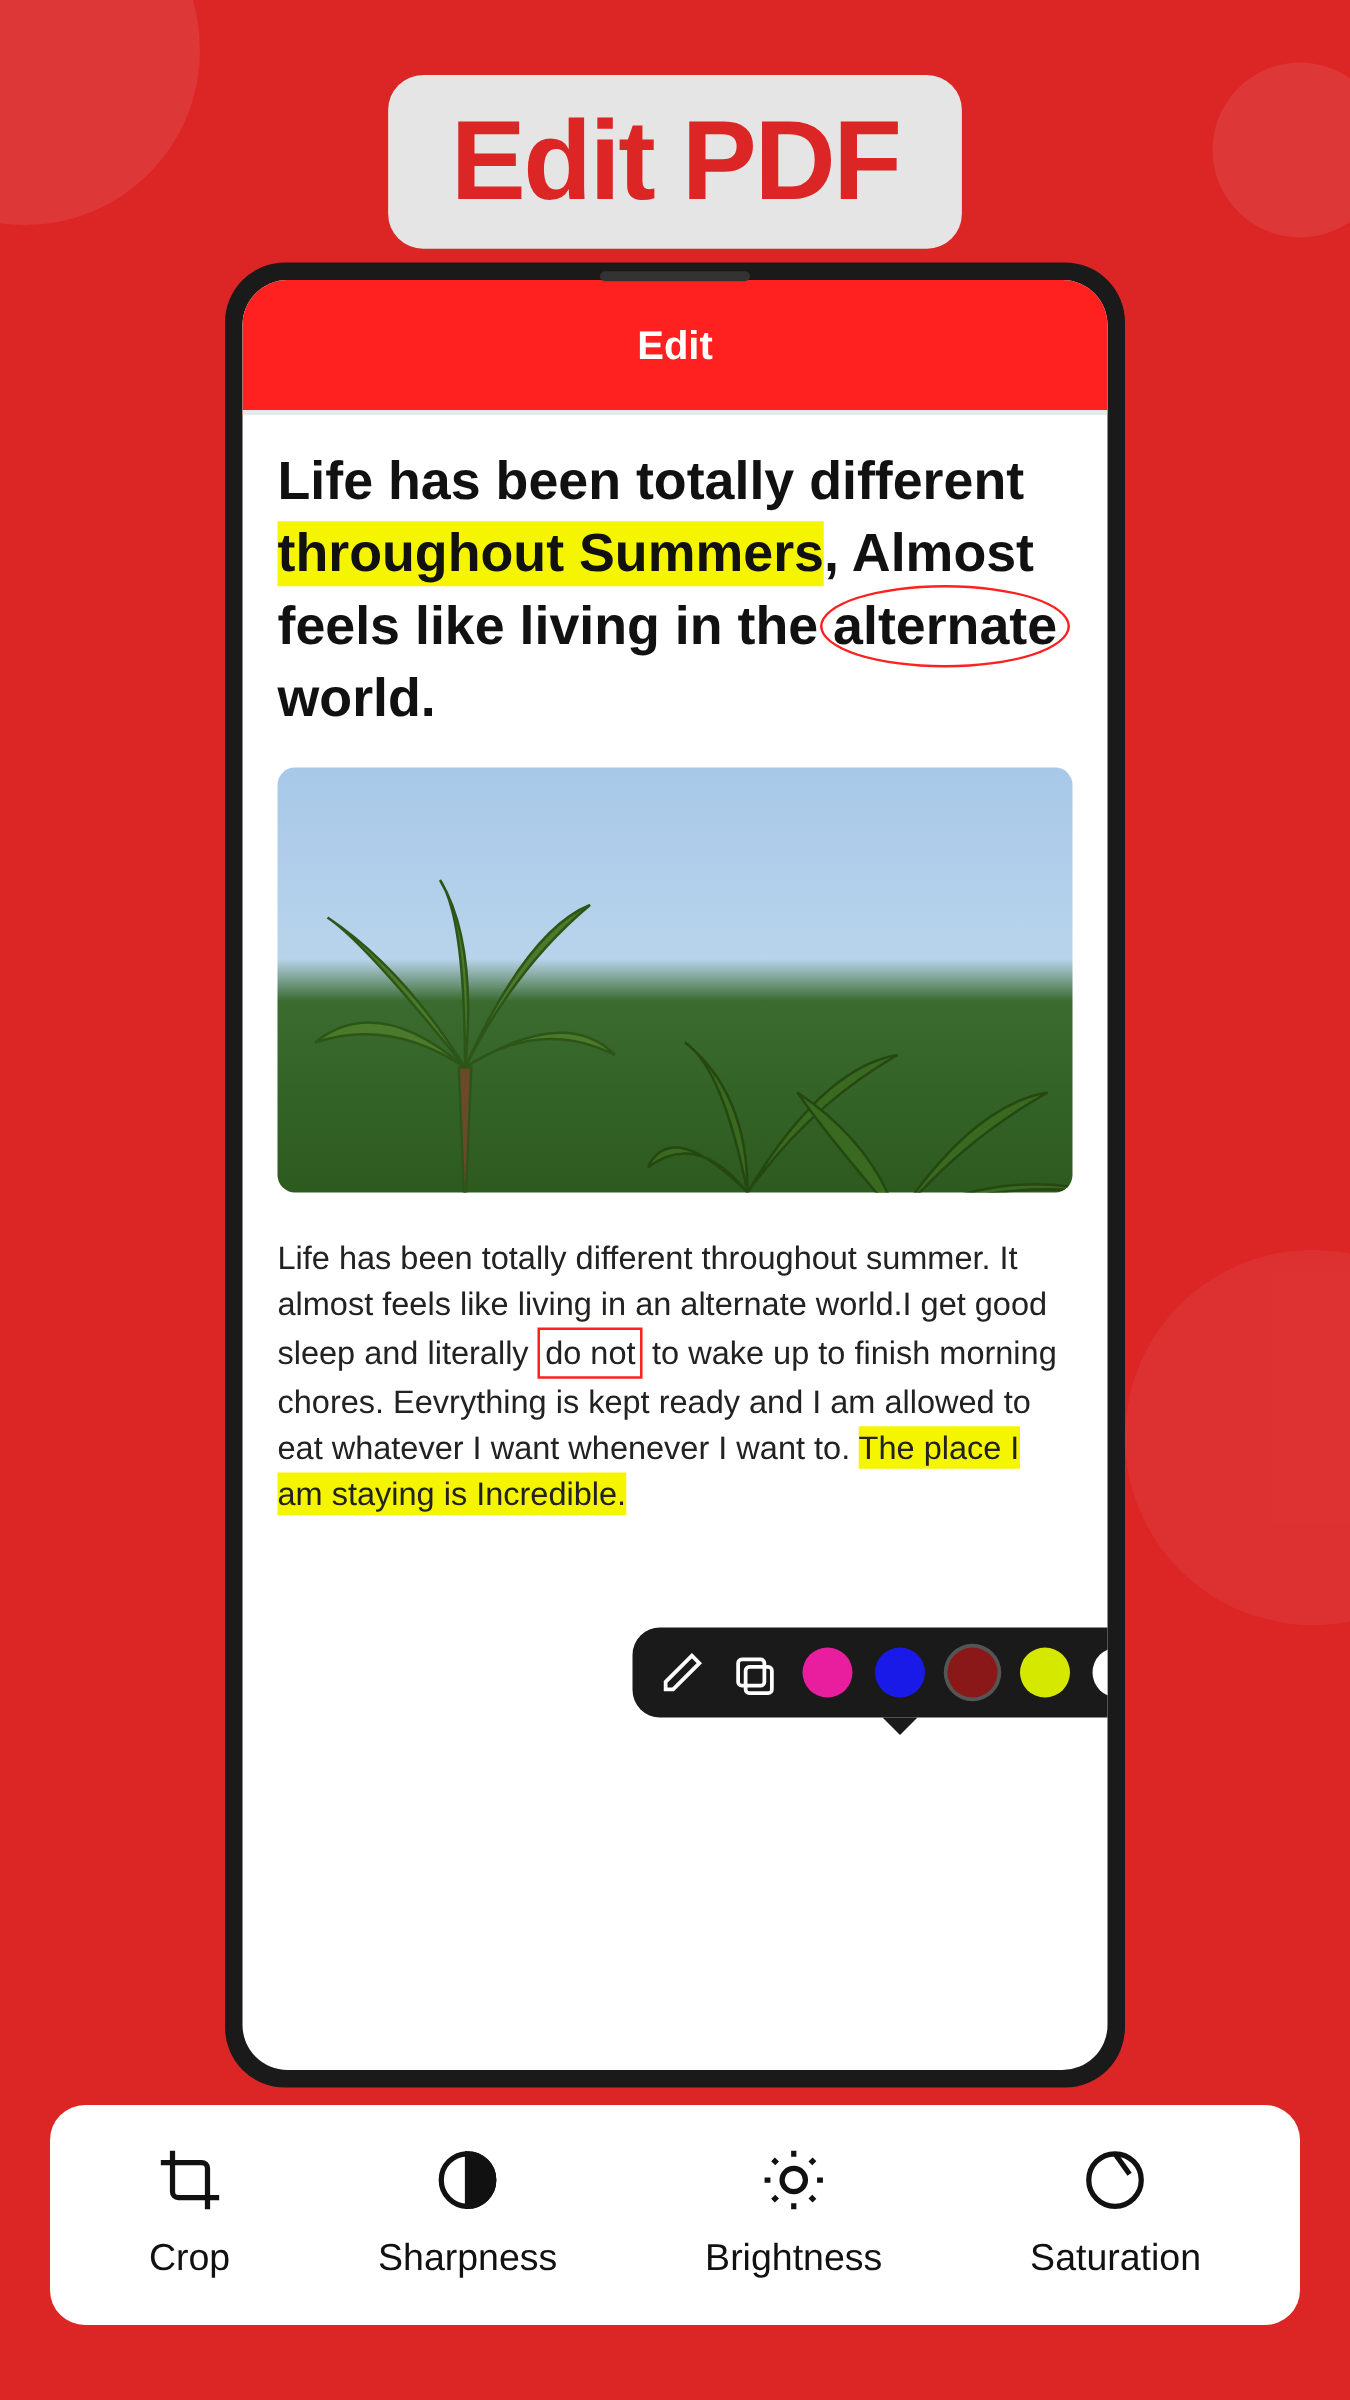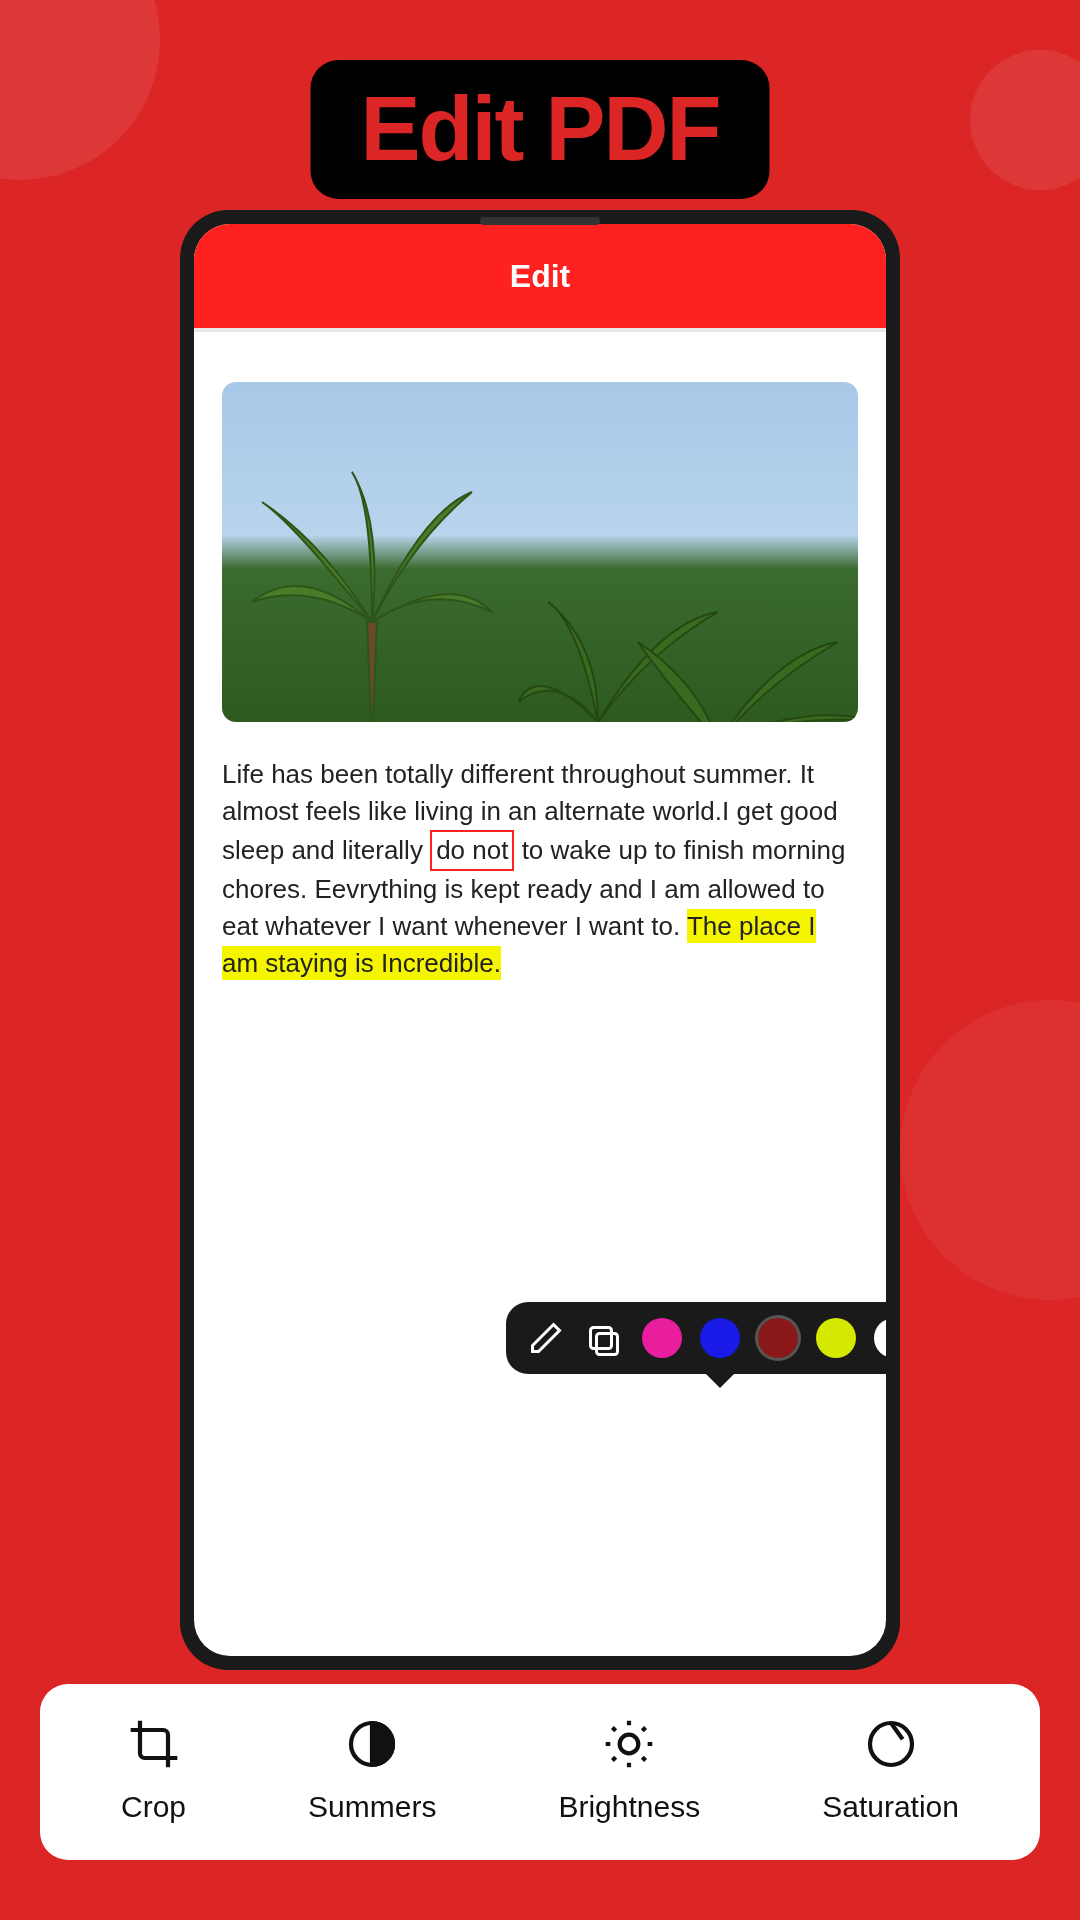--- a/index.html
+++ b/index.html
@@ -10,21 +10,21 @@
   font-family: -apple-system, BlinkMacSystemFont, 'Segoe UI', Arial, sans-serif;
   position: relative;
   overflow: hidden;
 }
 .bg-circle { position: absolute; border-radius: 50%; }
 .bg-circle-1 { width: 280px; height: 280px; background: rgba(255,255,255,0.08); top: -100px; left: -120px; }
 .bg-circle-2 { width: 140px; height: 140px; background: rgba(255,255,255,0.08); top: 50px; right: -30px; }
 .bg-circle-3 { width: 300px; height: 300px; background: rgba(255,255,255,0.05); top: 1000px; right: -120px; }
 .hero-badge {
   position: absolute; top: 60px; left: 50%; transform: translateX(-50%);
-  background: #000000; border-radius: 28px; padding: 18px 50px;
+  background: #e5e5e5; border-radius: 28px; padding: 18px 50px;
 }
 .hero-badge-text { color: #dc2626; font-size: 90px; font-weight: 800; letter-spacing: -2px; }
 .phone {
   position: absolute; top: 210px; left: 50%; transform: translateX(-50%);
   width: 720px; height: 1460px;
   background: #1a1a1a; border-radius: 48px; padding: 14px;
 }
 .phone-notch {
   position: absolute; top: 7px; left: 50%; transform: translateX(-50%);
   width: 120px; height: 8px; background: #333; border-radius: 4px;
@@ -101,20 +101,23 @@
 
 <div class="phone">
   <div class="phone-notch"></div>
   <div class="phone-screen">
 
     <div class="app-header">
       <div class="app-header-title">Edit</div>
     </div>
 
     <div class="doc-body">
+      <div class="doc-heading">
+        <span>Life has been totally different </span><span class="hl-yellow">throughout Summers</span><span>, Almost feels like living in the </span><span class="circle-annotation"><span>alternate</span></span><span> world.</span>
+      </div>
 
       <div class="doc-image">
         <div class="palm" style="left:20px; bottom:-20px;">
           <svg width="260" height="280" viewBox="0 0 260 280">
             <g fill="#4a7a2a" stroke="#2d5518" stroke-width="2">
               <path d="M130 280 L125 160 L135 160 Z" fill="#6b4a2a"></path>
               <path d="M130 160 Q60 100 10 140 Q70 120 130 160"></path>
               <path d="M130 160 Q50 60 20 40 Q80 80 130 160"></path>
               <path d="M130 160 Q130 40 110 10 Q140 60 130 160"></path>
               <path d="M130 160 Q180 50 230 30 Q170 80 130 160"></path>
@@ -173,21 +176,21 @@
     </div>
     <div class="tool-label">Crop</div>
   </div>
   <div class="tool-item">
     <div class="tool-icon">
       <svg width="56" height="56" viewBox="0 0 24 24" fill="none" stroke="#111" stroke-width="1.8">
           <circle cx="12" cy="12" r="9"></circle>
           <path d="M12 3a9 9 0 010 18z" fill="#111"></path>
         </svg>
     </div>
-    <div class="tool-label">Summers</div>
+    <div class="tool-label">Sharpness</div>
   </div>
   <div class="tool-item">
     <div class="tool-icon">
       <svg width="56" height="56" viewBox="0 0 24 24" fill="none" stroke="#111" stroke-width="1.8">
           <circle cx="12" cy="12" r="4"></circle>
           <path d="M12 2v2M12 20v2M4.9 4.9l1.4 1.4M17.7 17.7l1.4 1.4M2 12h2M20 12h2M4.9 19.1l1.4-1.4M17.7 6.3l1.4-1.4"></path>
         </svg>
     </div>
     <div class="tool-label">Brightness</div>
   </div>

